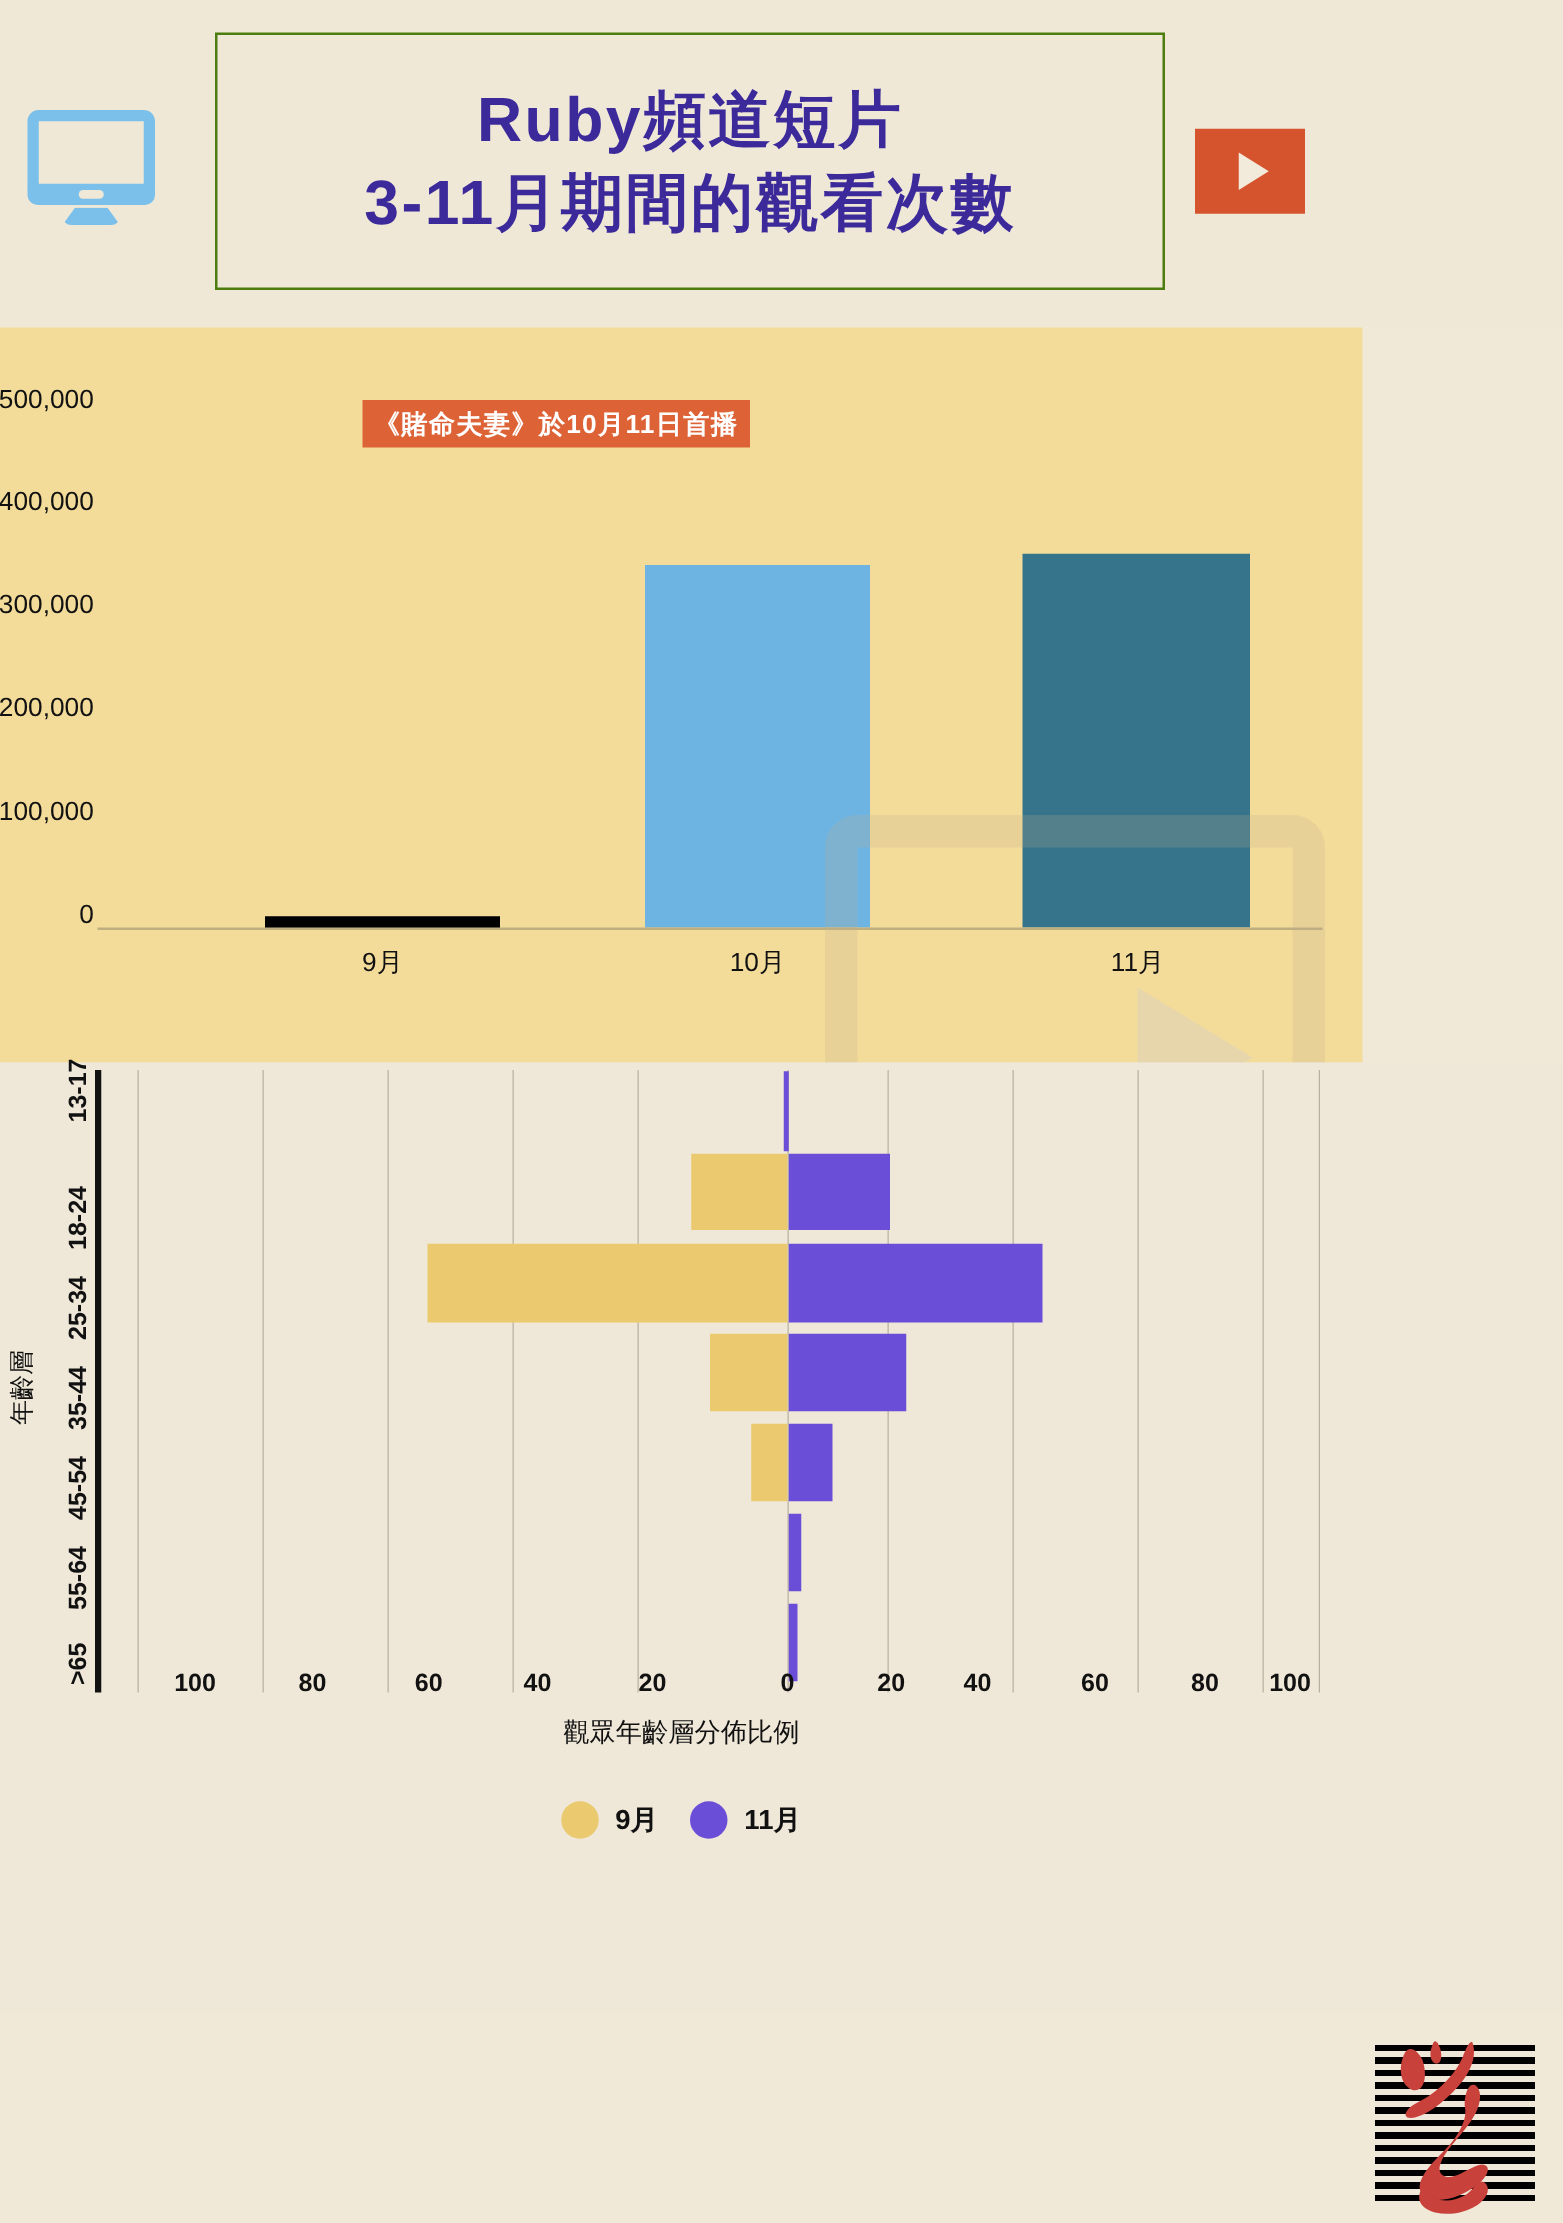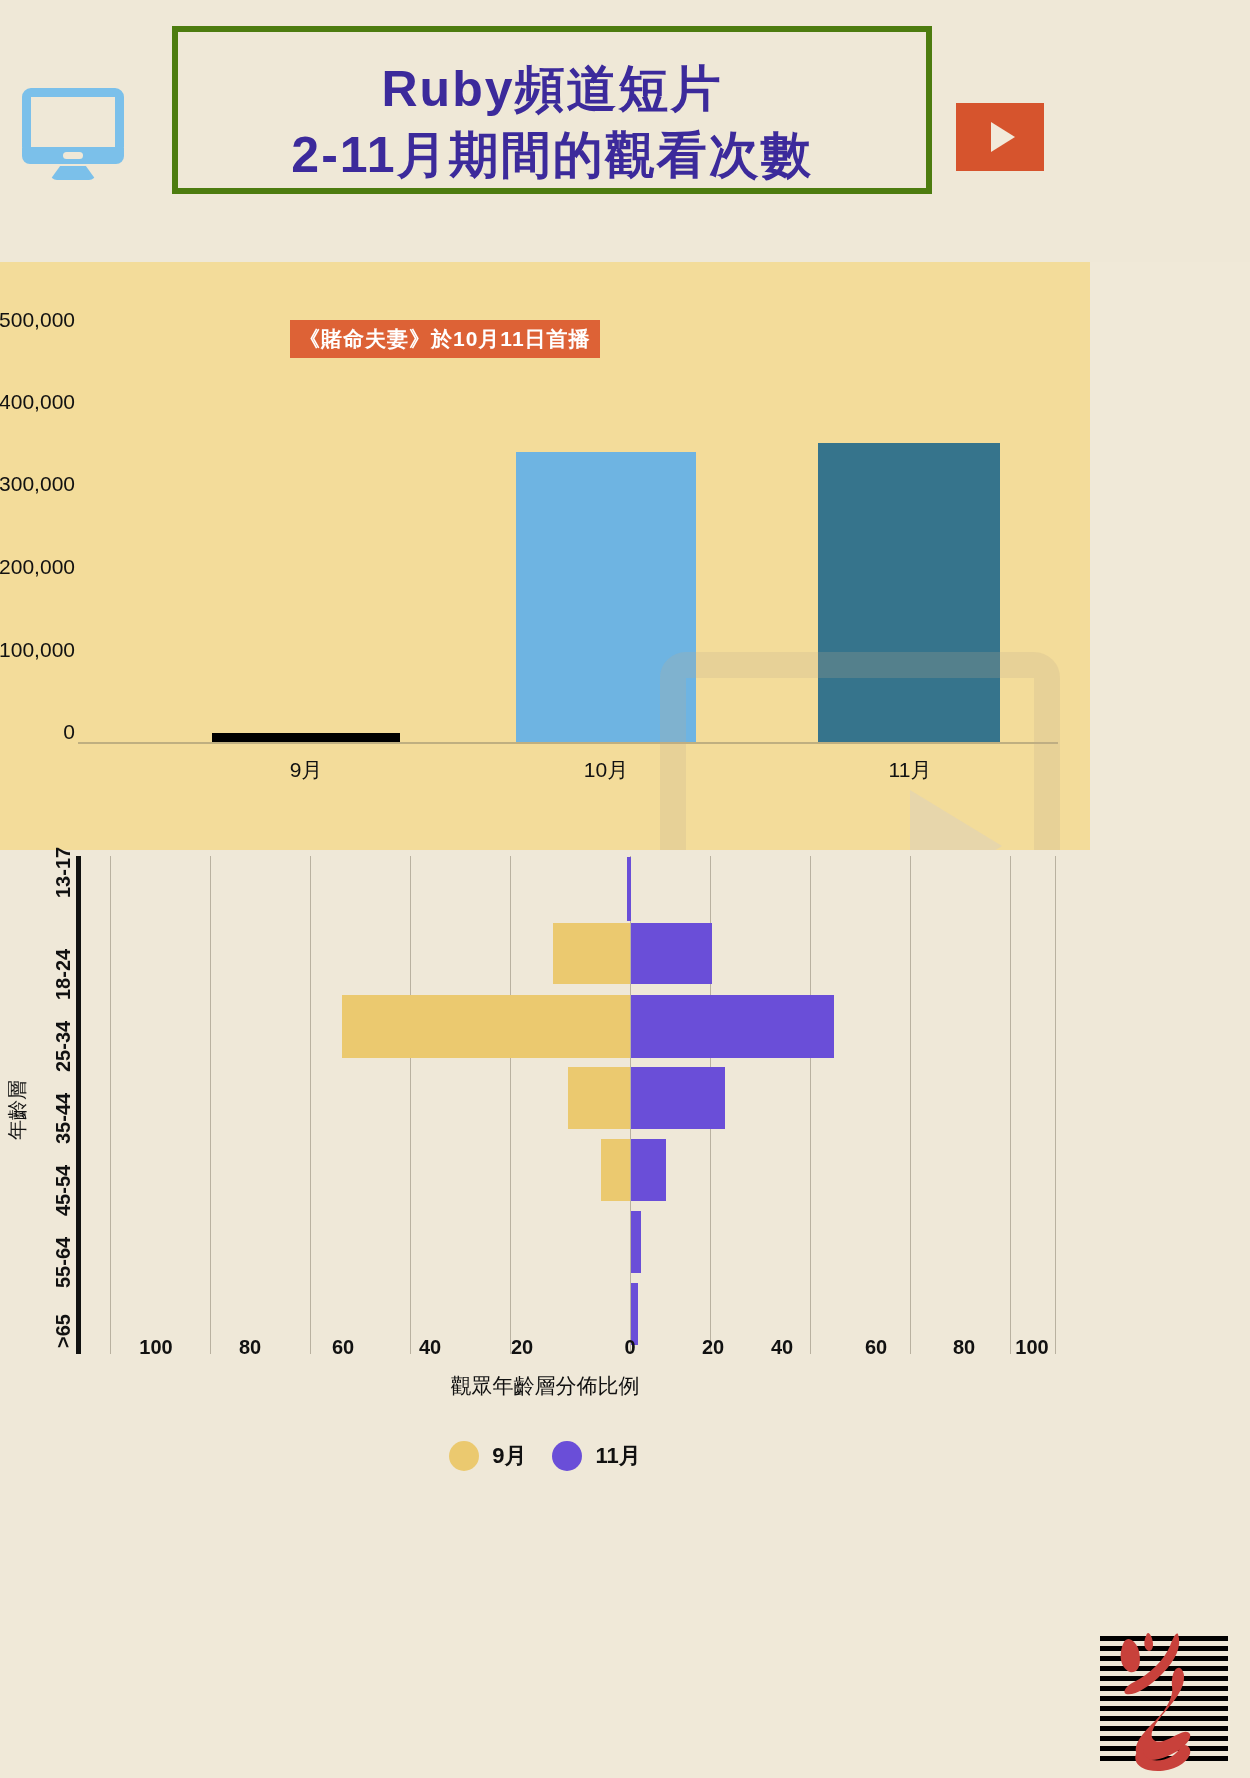--- a/index.html
+++ b/index.html
@@ -9,23 +9,23 @@
     font-family:"Liberation Sans","DejaVu Sans",sans-serif;
     position:relative;overflow:hidden;
   }
 
   
   .header{
     position:absolute;left:0;top:0;width:1250px;height:262px;
     background:#EFE8D7;
   }
   .title-box{
-    position:absolute;left:172px;top:26px;width:760px;height:168px;
-    border:6px solid #4d7c0f;box-sizing:border-box;
-    display:flex;flex-direction:column;align-items:center;justify-content:flex-end;
+    position:absolute;left:172px;top:26px;width:760px;height:206px;
+    border:2px solid #4d7c0f;box-sizing:border-box;
+    display:flex;flex-direction:column;align-items:center;justify-content:center;
   }
   .title-line{
     color:#3C2A9B;font-weight:bold;font-size:50px;letter-spacing:2px;
     line-height:1.32;text-align:center;white-space:nowrap;
   }
 
   
   .monitor{position:absolute;left:22px;top:88px;width:110px;height:100px;}
   .mon-screen{
     position:absolute;left:0;top:0;width:102px;height:68px;
@@ -159,21 +159,21 @@
 
   <div class="monitor">
     <div class="mon-screen"></div>
     <div class="mon-bar"></div>
     <div class="mon-dot"></div>
     <div class="mon-stand"></div>
   </div>
 
   <div class="title-box">
     <div class="title-line">Ruby頻道短片</div>
-    <div class="title-line">2-11月期間的觀看次數</div>
+    <div class="title-line">3-11月期間的觀看次數</div>
   </div>
 
   <div class="playbtn">
     <div class="playtri"></div>
   </div>
 </div>
 
 <div class="barpanel"></div>
 
 <div class="bar-ylabel" style="left:-35px;top:308px;">500,000</div>

